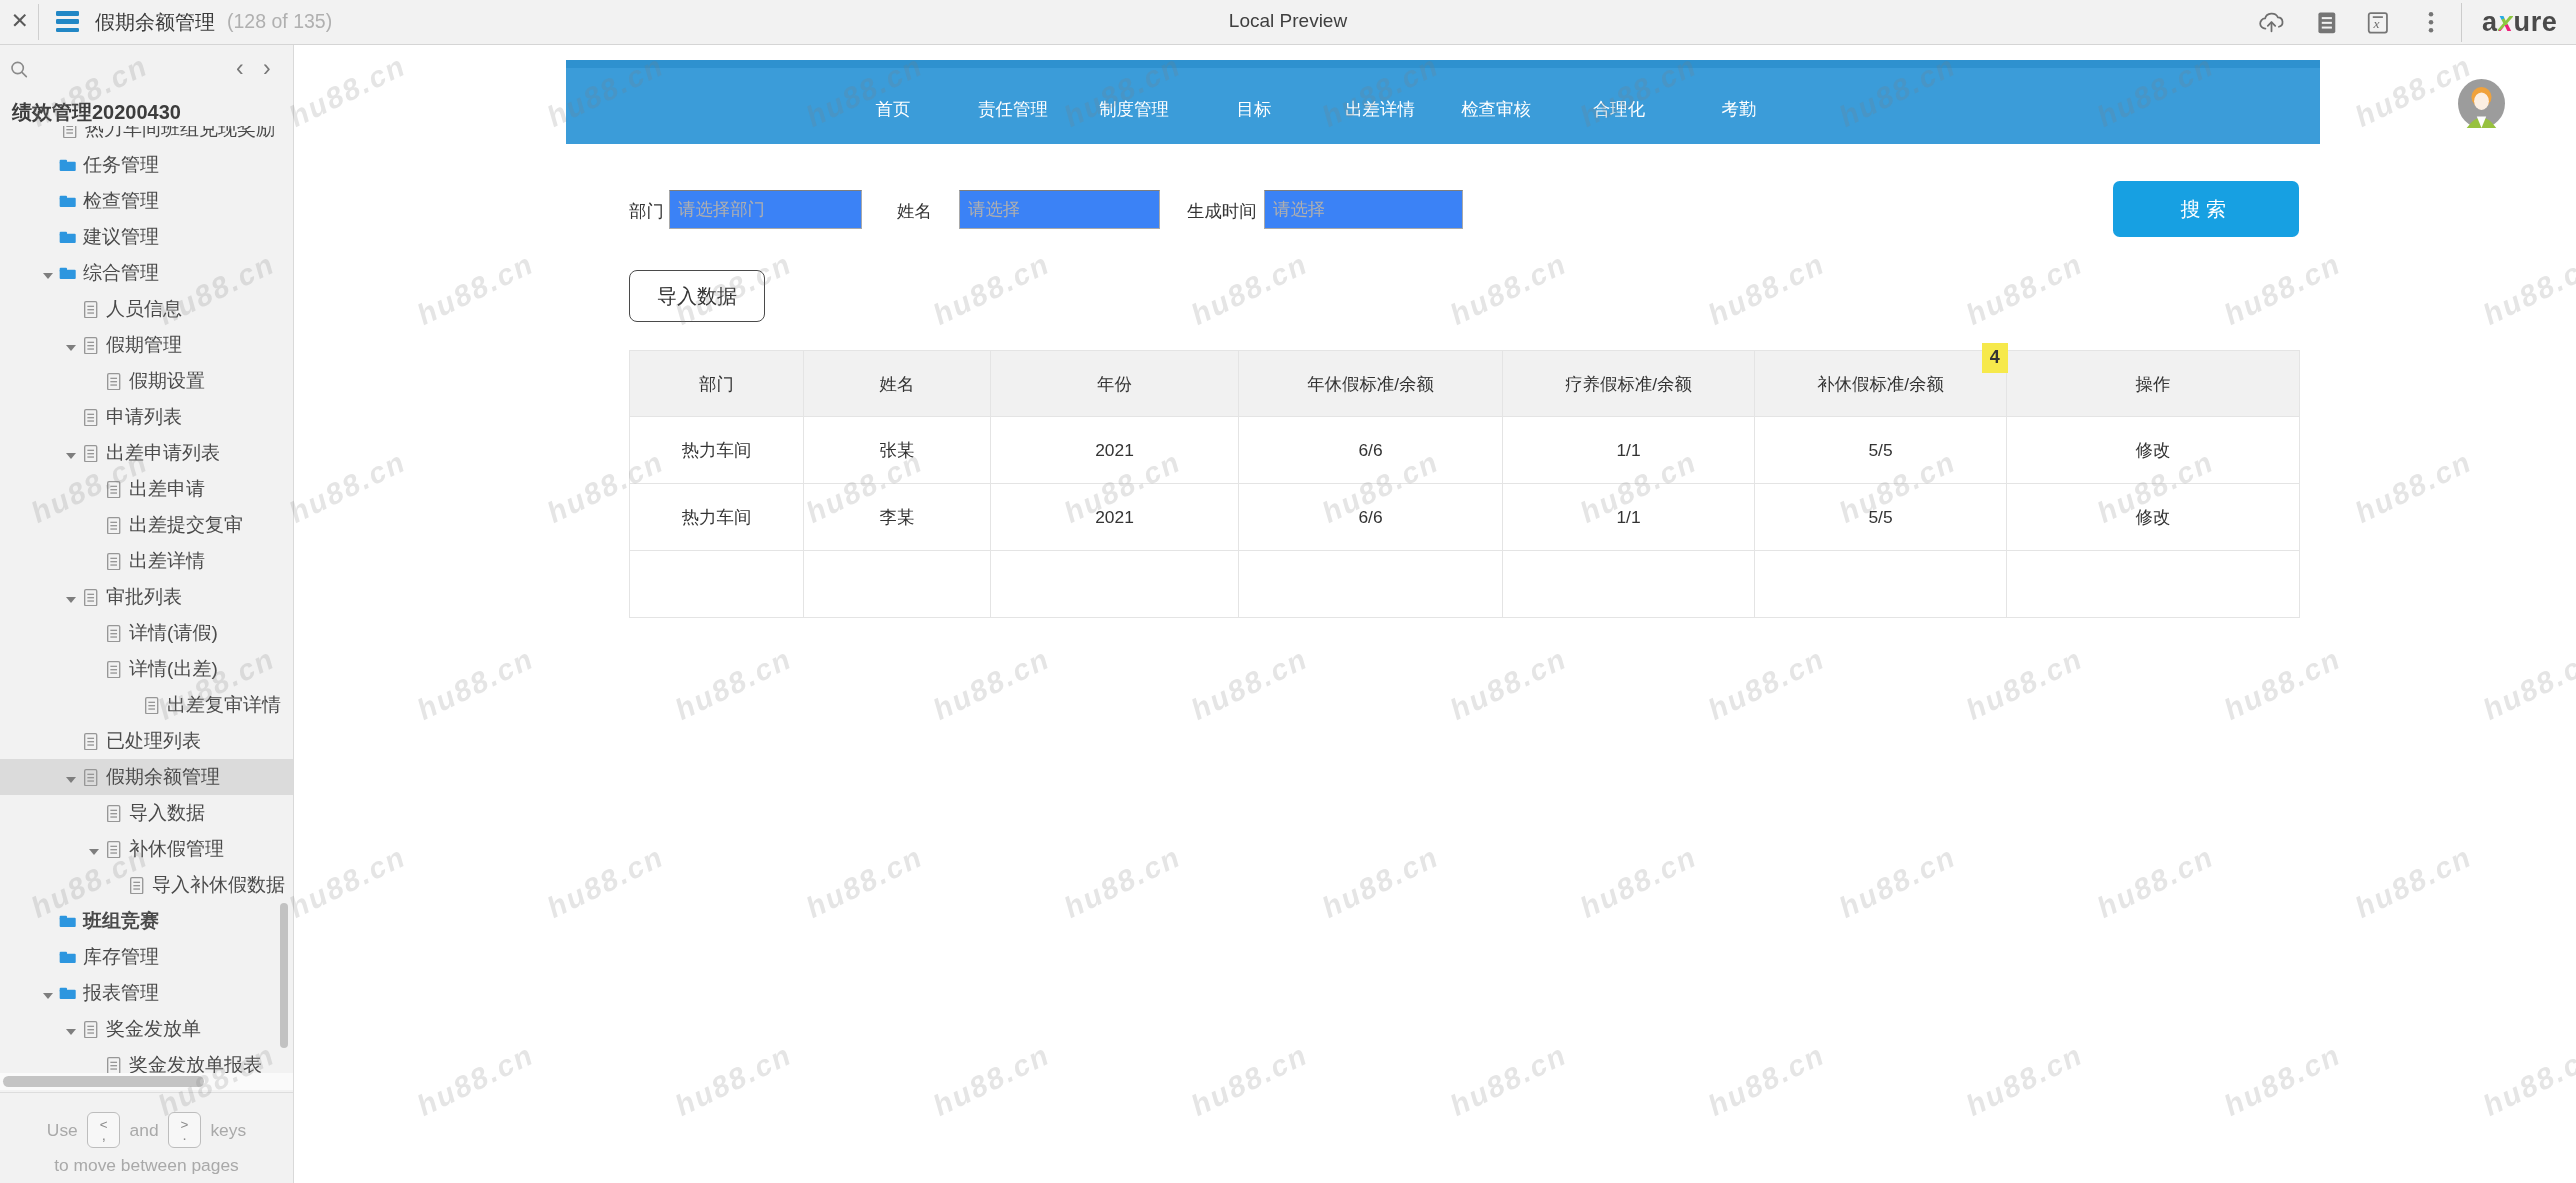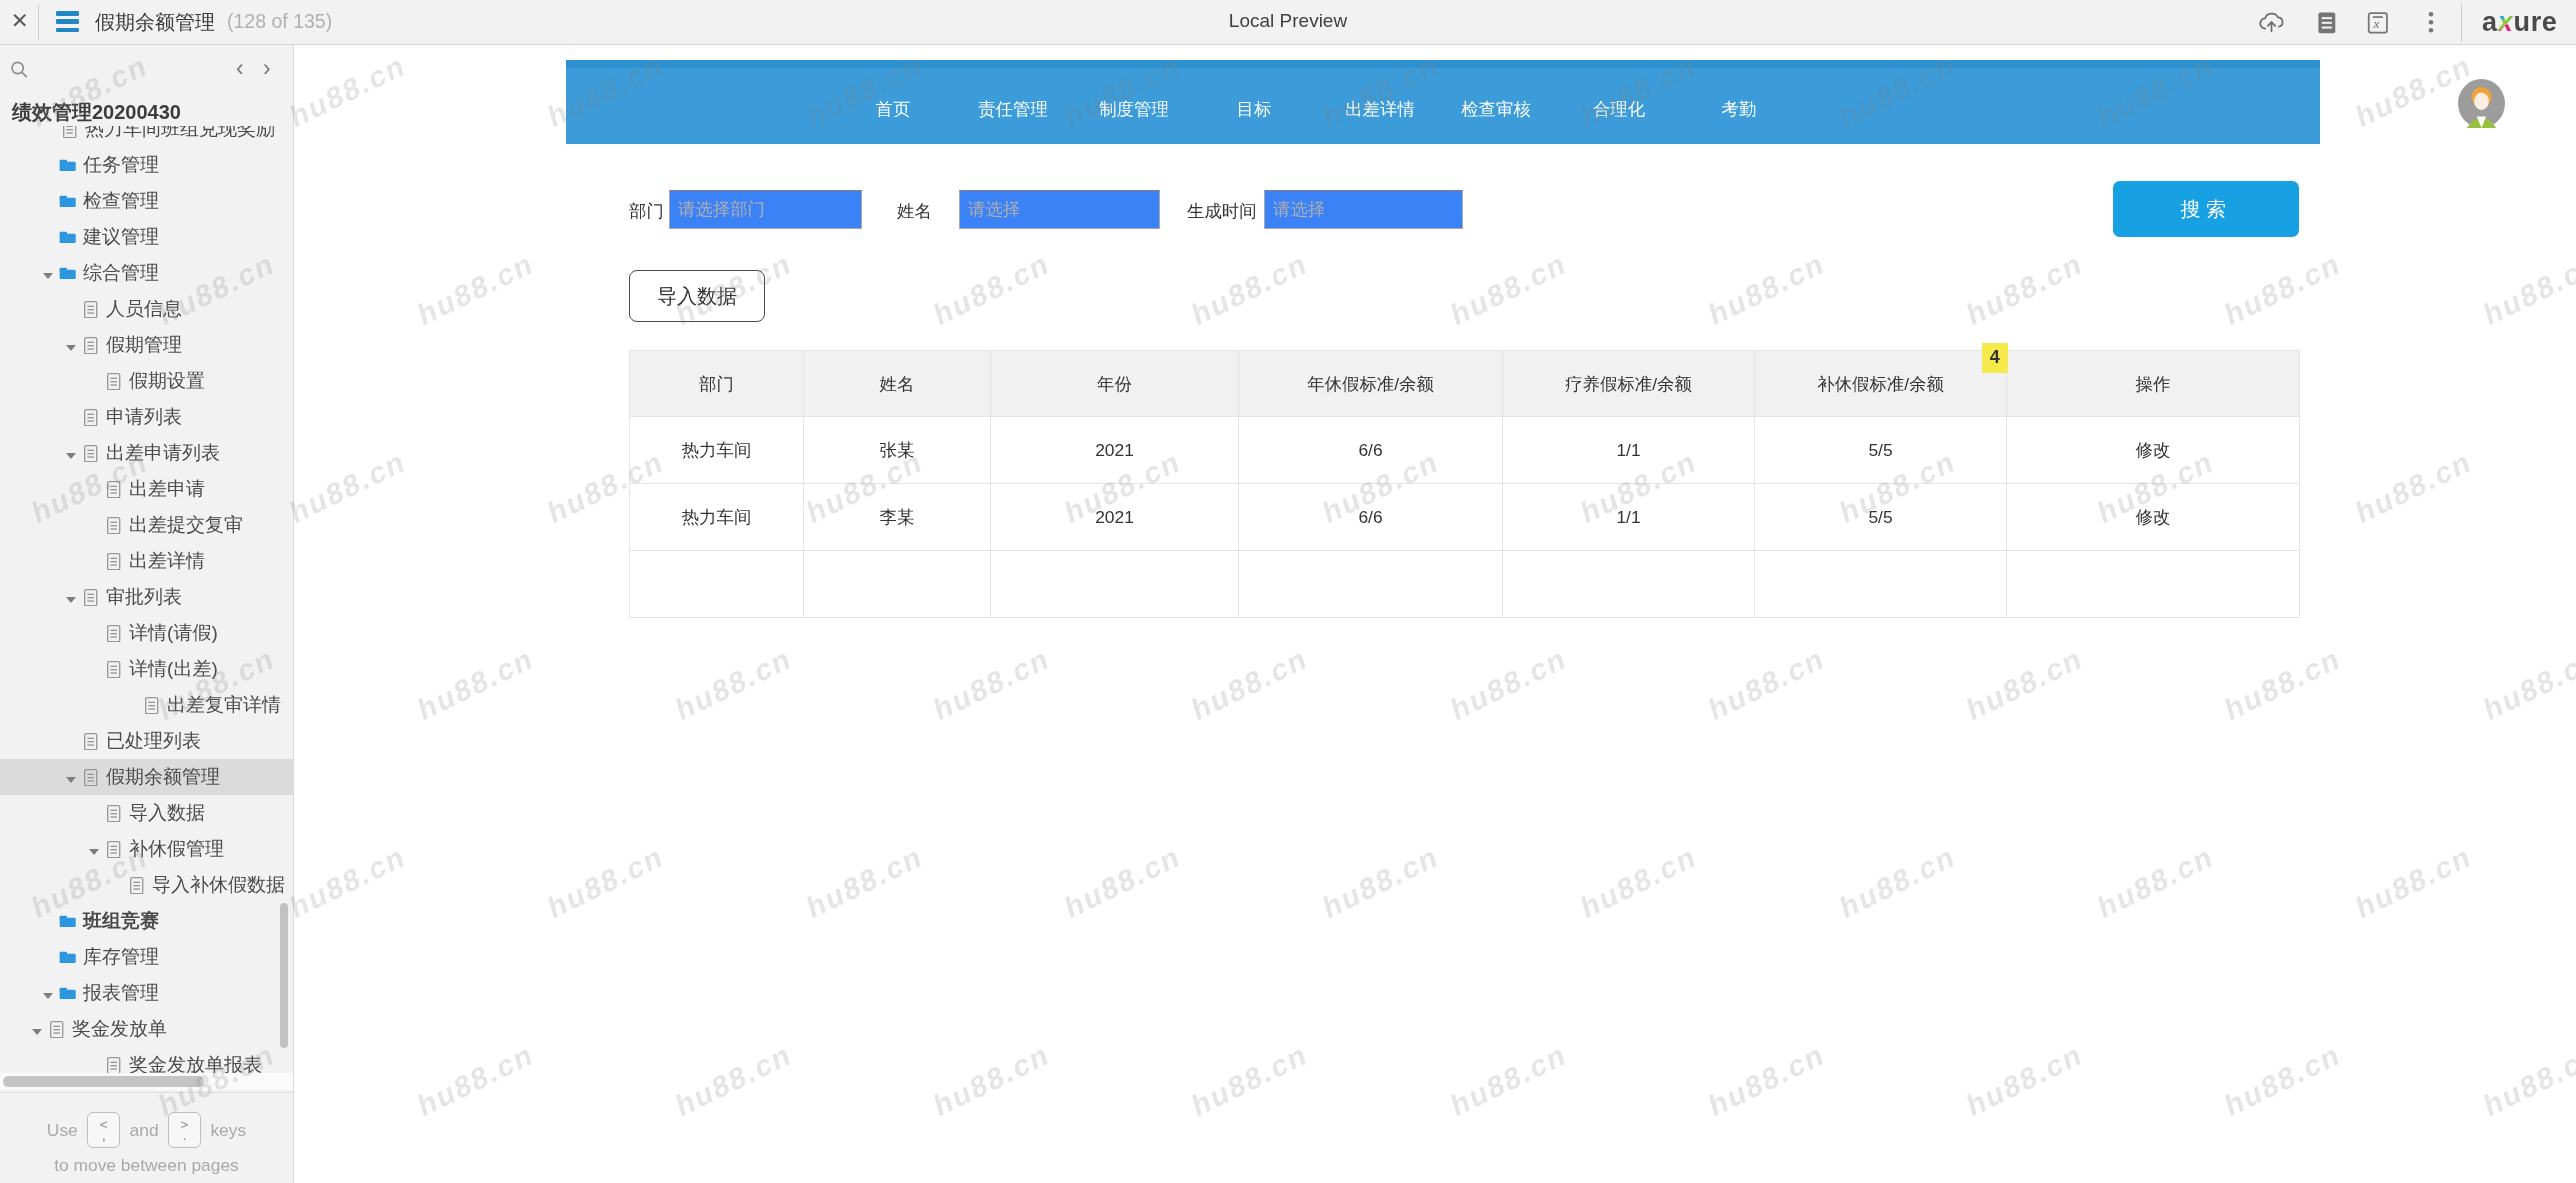--- a/index.html
+++ b/index.html
@@ -362,21 +362,21 @@
           <span class="tr-label">库存管理</span>
         </div>
         <div class="tree-row" style="padding-left: 36px;">
           <span class="tr-arrow"><span class="tri"></span></span>
           <span class="tr-icon"><svg width="17.4" height="17.4" viewBox="0 0 26 26">
               <rect x="1" y="4" width="11" height="6" rx="1.5" fill="#2D96DF"></rect>
               <rect x="1" y="7" width="24" height="14" rx="1.5" fill="#2D96DF"></rect>
             </svg></span>
           <span class="tr-label">报表管理</span>
         </div>
-        <div class="tree-row" style="padding-left: 25px;">
+        <div class="tree-row" style="padding-left: 59px;">
           <span class="tr-arrow"><span class="tri"></span></span>
           <span class="tr-icon"><svg width="17.4" height="17.4" viewBox="0 0 26 26" fill="none">
               <rect x="4" y="1" width="18" height="24" rx="2" stroke="#979797" stroke-width="2"></rect>
               <line x1="8" y1="8" x2="18" y2="8" stroke="#979797" stroke-width="2"></line>
               <line x1="8" y1="13" x2="18" y2="13" stroke="#979797" stroke-width="2"></line>
               <line x1="8" y1="18" x2="18" y2="18" stroke="#979797" stroke-width="2"></line>
             </svg></span>
           <span class="tr-label">奖金发放单</span>
         </div>
         <div class="tree-row" style="padding-left: 82px;">

